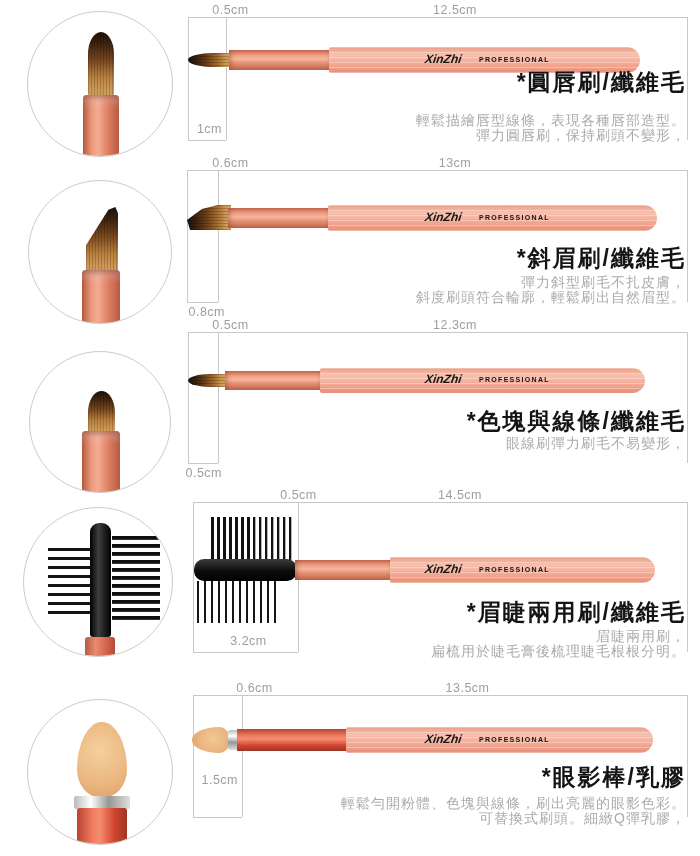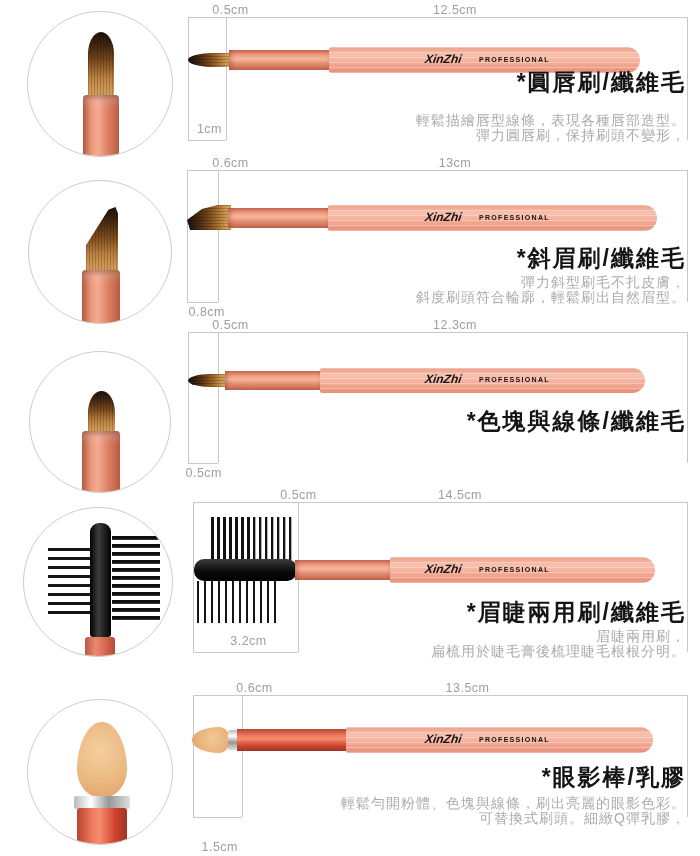--- a/index.html
+++ b/index.html
@@ -197,20 +197,21 @@
     <div class="dim r" style="left:158px;top:466px;width:64px">0.5cm</div>
 
     <div class="h-bristle" style="left:188px;top:374px;width:38px;height:13px"></div>
     <div class="h-ferrule" style="left:225px;top:371px;width:97px;height:19px"></div>
     <div class="h-handle" style="left:320px;top:368px;width:325px;height:25px"></div>
     <div class="logo" style="left:425px;top:372px">XinZhi</div>
     <div class="prof" style="left:479px;top:376px">PROFESSIONAL</div>
 
     <div class="title" style="top:406px">*色塊與線條/纖維毛</div>
     <div class="desc" style="top:436px">
+      <div>眼線刷彈力刷毛不易變形，</div>
     </div>
   </div>
 
   <div>
     <div class="circle" style="left:23px;top:507px;width:150px;height:150px">
       <div class="comb-bristle-right" style="left:88px;top:28px;width:48px;height:86px"></div>
       <div class="comb-teeth-left" style="left:24px;top:40px;width:46px;height:72px"></div>
       <div class="comb-spine vert" style="left:66px;top:15px;width:21px;height:114px"></div>
       <div class="coral-stub" style="left:61px;top:129px;width:30px;height:26px"></div>
     </div>
@@ -246,21 +247,21 @@
       <div class="red-ferrule-v" style="left:49px;top:108px;width:50px;height:50px"></div>
     </div>
 
     <div class="dl-h" style="left:193px;top:695px;width:494px"></div>
     <div class="dl-v" style="left:193px;top:695px;height:122px"></div>
     <div class="dl-v" style="left:242px;top:695px;height:122px"></div>
     <div class="dl-v" style="left:687px;top:695px;height:122px"></div>
     <div class="dl-h" style="left:193px;top:817px;width:49px"></div>
     <div class="dim c" style="left:212px;top:681px;width:85px">0.6cm</div>
     <div class="dim c" style="left:390px;top:681px;width:155px">13.5cm</div>
-    <div class="dim r" style="left:175px;top:840px;width:63px">1.5cm</div>
+    <div class="dim r" style="left:175px;top:773px;width:63px">1.5cm</div>
 
     <div class="sponge-h" style="left:192px;top:727px;width:38px;height:26px"></div>
     <div class="silver-band-h" style="left:228px;top:730px;width:10px;height:20px"></div>
     <div class="red-ferrule-h" style="left:237px;top:729px;width:111px;height:22px"></div>
     <div class="h-handle" style="left:346px;top:727px;width:307px;height:26px"></div>
     <div class="logo" style="left:425px;top:732px">XinZhi</div>
     <div class="prof" style="left:479px;top:736px">PROFESSIONAL</div>
 
     <div class="title" style="top:762px">*眼影棒/乳膠</div>
     <div class="desc" style="top:796px">

